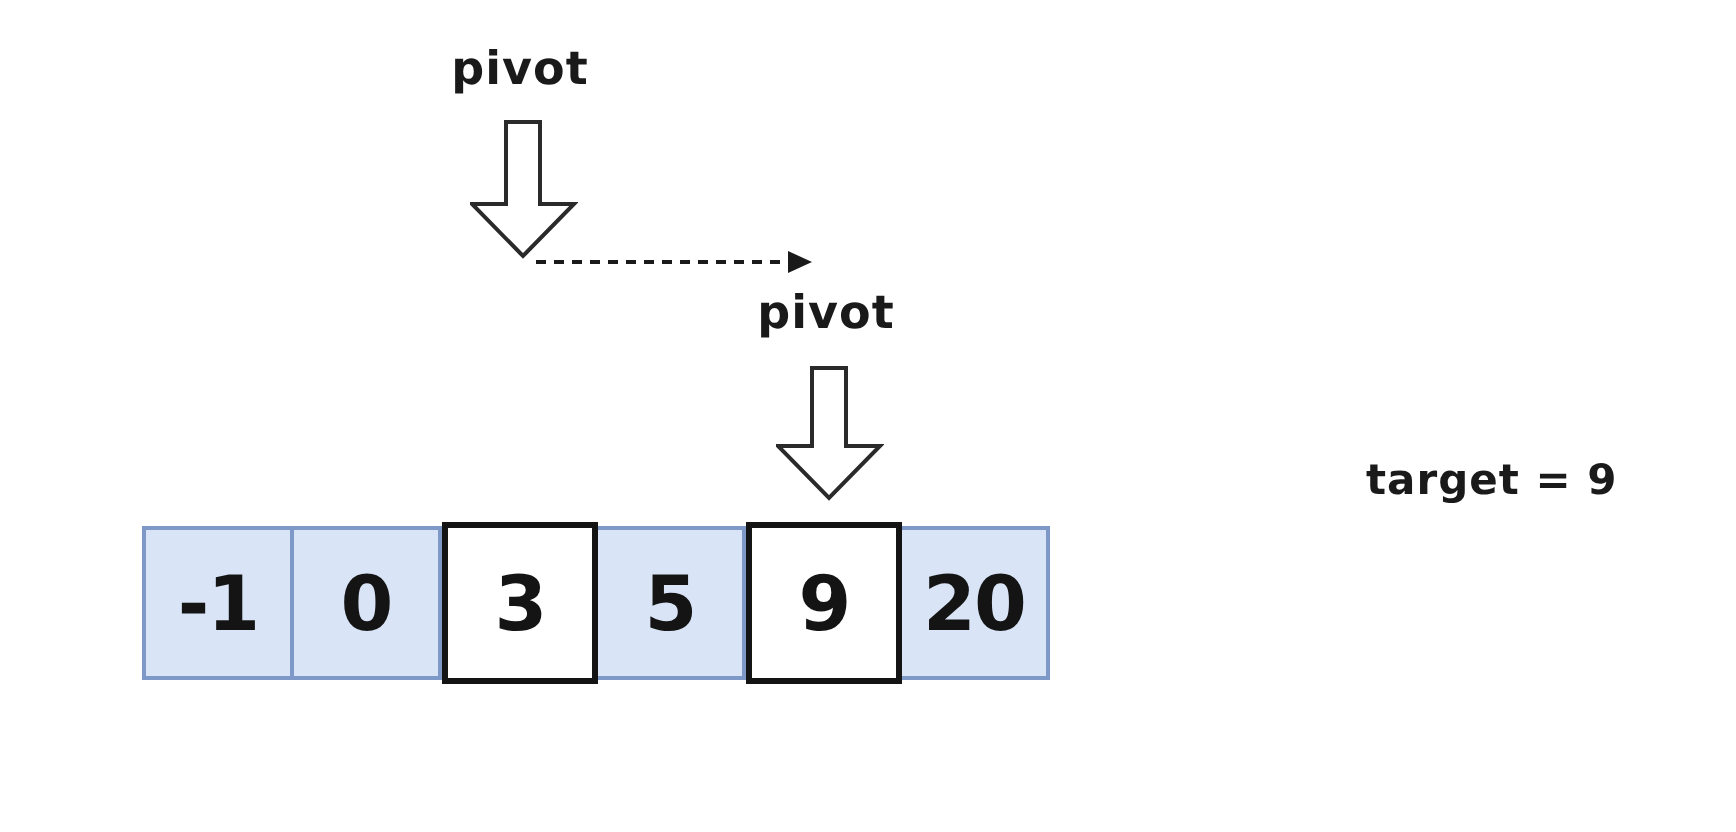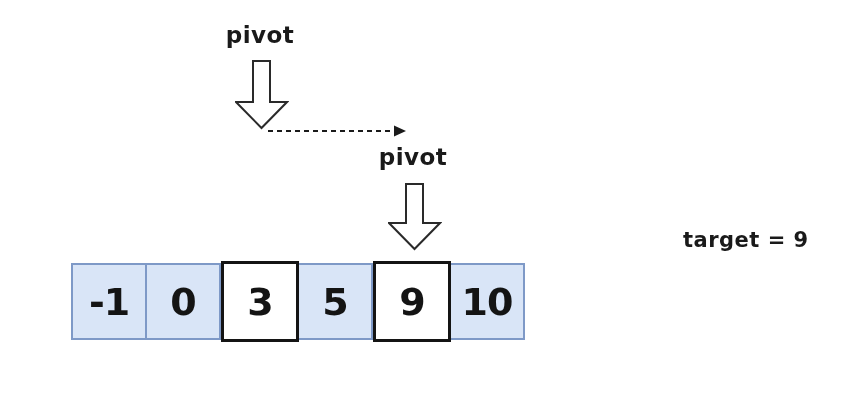--- a/index.html
+++ b/index.html
@@ -93,19 +93,19 @@
     <div class="cell hl">
       <span>3</span>
     </div>
     <div class="cell">
       <span>5</span>
     </div>
     <div class="cell hl">
       <span>9</span>
     </div>
     <div class="cell">
-      <span>10</span>
+      <span>20</span>
     </div>
   </div>
 
   <div class="label target-label">target = 9</div>
 
 </div>
 
 </body></html>

